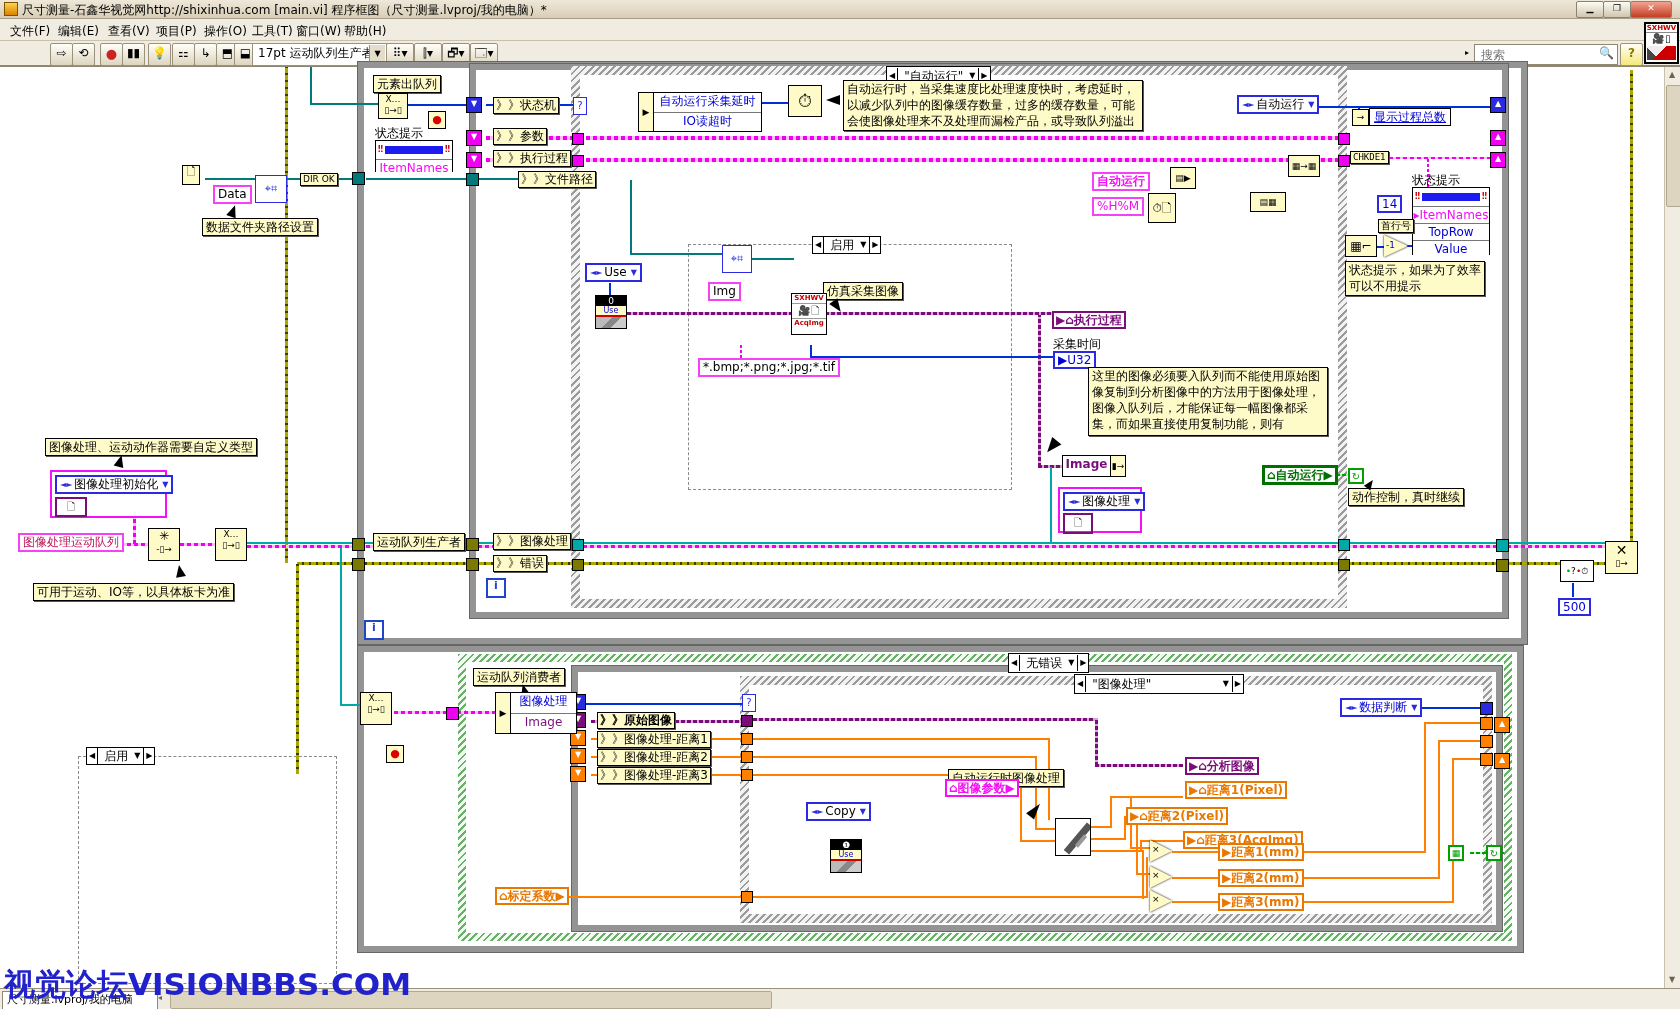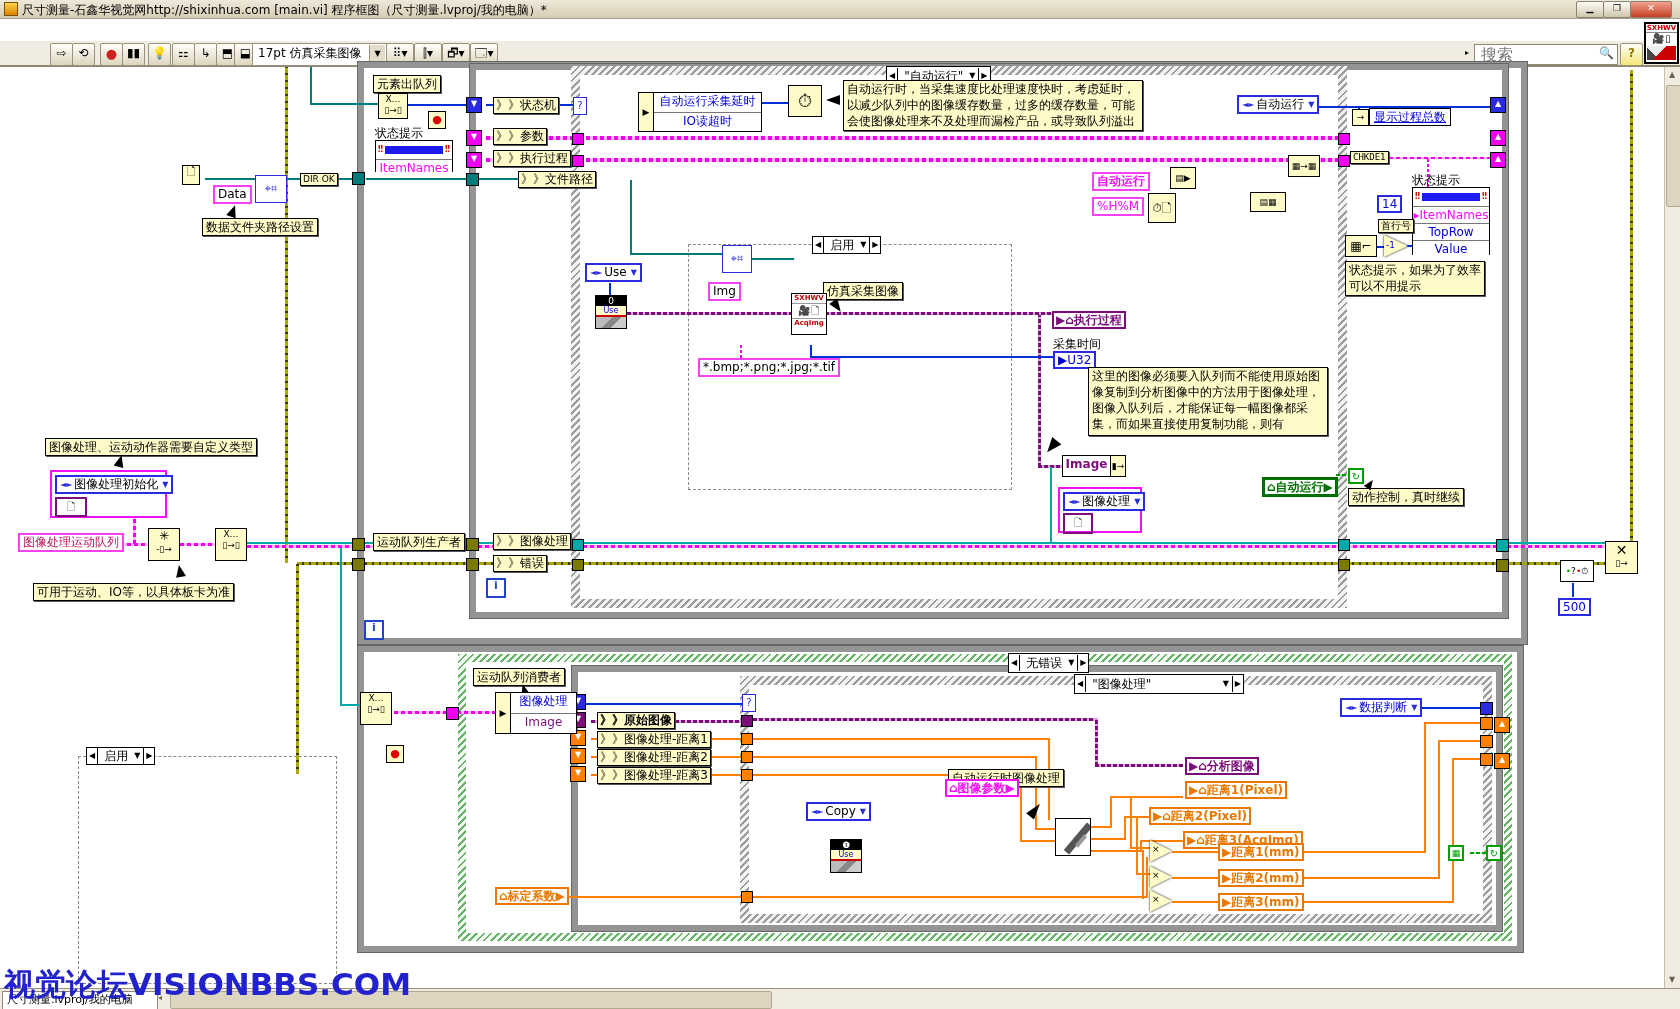--- a/index.html
+++ b/index.html
@@ -17,21 +17,21 @@
   .menu-item{position:absolute;top:3px;padding:1px 5px;font-size:12px;}
   #toolbar{left:0;top:41px;width:1680px;height:26px;background:#f0ece1;border-bottom:2px solid #8f8772;}
   .tbtn{position:absolute;top:2px;width:21px;height:21px;border:1px solid #9a927c;border-radius:2px;
         background:linear-gradient(#fffef8,#ddd5bf);text-align:center;line-height:19px;font-size:12px;}
   .tbtn.wide{width:26px;}
   #fontbox{position:absolute;left:252px;top:2px;width:128px;height:21px;border:1px solid #9a927c;background:#fff;
            line-height:19px;padding-left:5px;font-size:12px;}
   #fontbox .dd{position:absolute;right:1px;top:1px;width:15px;height:17px;background:#e4ddc9;border-left:1px solid #9a927c;
                text-align:center;line-height:17px;font-size:8px;}
   #searchbox{position:absolute;left:1474px;top:3px;width:142px;height:19px;border:1px solid #8f8772;background:#fff;}
-  #searchbox input{border:0;outline:0;width:110px;height:15px;margin:1px 0 0 4px;font-size:16px;background:transparent;}
+  #searchbox input{border:0;outline:0;width:110px;height:15px;margin:1px 0 0 4px;font-size:12px;background:transparent;}
   #vi-icon{left:1644px;top:22px;width:35px;height:42px;border:2px solid #000;background:#fff;text-align:center;}
   #vi-icon .r{color:#c00000;font-size:7px;font-weight:bold;line-height:8px;border-bottom:1px solid #888;}
   #vi-icon .cam{font-size:10px;line-height:12px;}
   #vi-icon .mtn{width:29px;height:14px;margin:1px auto 0;background:
       linear-gradient(135deg,transparent 45%,#c00 45%) , linear-gradient(45deg,#444 30%,transparent 30%);background-color:#eee;}
   
   #bottombar{left:0;top:988px;width:1680px;height:21px;background:#f0ece1;border-top:1px solid #9a927c;}
   #proj-tab{position:absolute;left:2px;top:2px;width:150px;height:17px;border:1px solid #8f8772;background:#fff;
             font-size:11px;line-height:15px;padding-left:4px;white-space:nowrap;overflow:hidden;}
   #hthumb{position:absolute;left:170px;top:2px;width:600px;height:16px;background:#ddd5bf;border:1px solid #b0a88f;border-radius:2px;}
@@ -91,33 +91,43 @@
 <div id="win">
 
   <div class="el" id="titlebar">
     <div class="el" style="left:4px;top:2px;width:14px;height:14px;background:linear-gradient(#ffd24d,#d98200);border:1px solid #7a5200;"></div>
     <span class="ttl">尺寸测量-石鑫华视觉网http://shixinhua.com [main.vi] 程序框图（尺寸测量.lvproj/我的电脑）*</span>
     <div class="winbtn" id="btn-min" style="left:1576px;width:26px;">▁</div>
     <div class="winbtn" style="left:1603px;width:26px;">❐</div>
     <div class="winbtn" id="btn-close" style="left:1630px;width:40px;">✕</div>
   </div>
 
+  <div class="el" id="menubar">
+    <span class="menu-item" style="left:5px;">文件(F)</span>
+    <span class="menu-item" style="left:53px;">编辑(E)</span>
+    <span class="menu-item" style="left:103px;">查看(V)</span>
+    <span class="menu-item" style="left:151px;">项目(P)</span>
+    <span class="menu-item" style="left:199px;">操作(O)</span>
+    <span class="menu-item" style="left:247px;">工具(T)</span>
+    <span class="menu-item" style="left:291px;">窗口(W)</span>
+    <span class="menu-item" style="left:339px;">帮助(H)</span>
+  </div>
 
   <div class="el" id="toolbar">
     <div class="tbtn" style="left:50px;">⇨</div>
     <div class="tbtn" style="left:72px;">⟲</div>
     <div class="tbtn" style="left:100px;"><span style="color:#c22;font-size:13px;">●</span></div>
     <div class="tbtn" style="left:122px;">▮▮</div>
     <div class="tbtn" style="left:148px;">💡</div>
     <div class="tbtn" style="left:172px;">⚏</div>
     <div class="tbtn" style="left:194px;">↳</div>
     <div class="tbtn" style="left:216px;">⬒</div>
     <div class="tbtn" style="left:234px;">⬓</div>
     <div id="fontbox">
-      <span>17pt 仿真采集图像</span>
+      <span>17pt 运动队列生产者</span>
       <span class="dd">▼</span>
     </div>
     <div class="tbtn wide" style="left:386px;">⠿▾</div>
     <div class="tbtn wide" style="left:414px;">⫿▾</div>
     <div class="tbtn wide" style="left:442px;">🗗▾</div>
     <div class="tbtn wide" style="left:470px;">🗔▾</div>
     <div id="searchbox">
       <span style="position:absolute;left:-10px;top:3px;font-size:8px;">▸</span>
       <input placeholder="搜索" style="">
       <span style="position:absolute;right:3px;top:1px;color:#8a7a40;">🔍</span>
@@ -448,21 +458,21 @@
       <div class="row" style="color:#0000d8;"><span>Value</span></div>
     </div>
     <div class="el wlab" style="left:1378px;top:152px;font-size:10px;line-height:12px;">首行号</div>
     <div class="el nodeico" style="left:1345px;top:168px;width:32px;height:22px;">
           <span class="g" style="font-size:12px;line-height:20px;">▦⌐</span>
         </div>
     <div class="el" style="left:1384px;top:168px;width:0;height:0;border-top:11px solid transparent;border-bottom:11px solid transparent;border-left:24px solid #fffbc8;filter:drop-shadow(0 0 1px #000);"></div>
     <div class="el" style="left:1386px;top:173px;font-size:9px;color:#0000d8;">-1</div>
     <div class="el cmt" style="left:1345px;top:194px;width:140px;height:35px;overflow:hidden;">状态提示，如果为了效率可以不用提示</div>
 
-    <div class="el localv lv-green" style="left:1262px;top:410px;border-width:3px;">⌂<span>自动运行</span>▶</div>
+    <div class="el localv lv-green" style="left:1262px;top:398px;border-width:3px;">⌂<span>自动运行</span>▶</div>
     <div class="el" style="left:1348px;top:401px;width:16px;height:16px;border:2px solid #00a000;background:#fff;color:#00a000;font-size:10px;text-align:center;line-height:13px;">↻</div>
     <div class="el cmt" style="left:1348px;top:421px;">动作控制，真时继续</div>
     <div class="tri" style="left:1366px;top:412px;border-left:4px solid transparent;border-right:4px solid transparent;border-bottom:10px solid #000;transform:rotate(35deg);"></div>
 
     <div class="el nodeico" style="left:1605px;top:474px;width:33px;height:33px;">
           <span class="g" style="font-size:14px;font-weight:bold;line-height:16px;">✕</span>
           <span class="g">▯→</span>
         </div>
     <div class="el nodeico" style="left:1560px;top:493px;width:34px;height:22px;background:#fff;">
           <span class="g" style="line-height:20px;"><span style="color:#0a0;">•</span>?<span style="color:#d00;">•</span>⏱</span>
@@ -525,21 +535,21 @@
     </div>
     <div class="el cmt" style="left:948px;top:702px;">自动运行时图像处理</div>
     <div class="el localv lv-pink" style="left:945px;top:712px;">⌂<span>图像参数</span>▶</div>
     <div class="tri" style="left:1030px;top:735px;border-left:5px solid transparent;border-right:5px solid transparent;border-bottom:16px solid #000;transform:rotate(38deg);"></div>
     <div class="el" style="left:1055px;top:751px;width:36px;height:38px;border:1px solid #000;background:#fff;overflow:hidden;">
       <div style="position:absolute;left:4px;top:16px;width:36px;height:7px;background:#555;transform:rotate(-50deg);"></div>
       <div style="position:absolute;left:18px;top:20px;width:14px;height:4px;background:#999;transform:rotate(-50deg);"></div>
     </div>
     <div class="el localv lv-purple" style="left:1185px;top:690px;">▶⌂<span>分析图像</span></div>
     <div class="el localv lv-orange" style="left:1185px;top:714px;">▶⌂<span>距离1(Pixel)</span></div>
-    <div class="el localv lv-orange" style="left:1149px;top:740px;">▶⌂<span>距离2(Pixel)</span></div>
+    <div class="el localv lv-orange" style="left:1126px;top:740px;">▶⌂<span>距离2(Pixel)</span></div>
     <div class="el localv lv-orange" style="left:1183px;top:764px;">▶⌂<span>距离3(AcqImg)</span></div>
     <div class="el localv lv-orange" style="left:495px;top:820px;">⌂<span>标定系数</span>▶</div>
 
     <div class="el" style="left:1150px;top:773px;width:0;height:0;border-top:11px solid transparent;border-bottom:11px solid transparent;border-left:22px solid #fffbc8;filter:drop-shadow(0 0 1px #000);"></div>
     <div class="el" style="left:1152px;top:777px;font-size:9px;">×</div>
     <div class="el" style="left:1150px;top:799px;width:0;height:0;border-top:11px solid transparent;border-bottom:11px solid transparent;border-left:22px solid #fffbc8;filter:drop-shadow(0 0 1px #000);"></div>
     <div class="el" style="left:1152px;top:803px;font-size:9px;">×</div>
     <div class="el" style="left:1150px;top:823px;width:0;height:0;border-top:11px solid transparent;border-bottom:11px solid transparent;border-left:22px solid #fffbc8;filter:drop-shadow(0 0 1px #000);"></div>
     <div class="el" style="left:1152px;top:827px;font-size:9px;">×</div>
     <div class="el localv lv-orange" style="left:1218px;top:776px;">▶<span>距离1(mm)</span></div>

